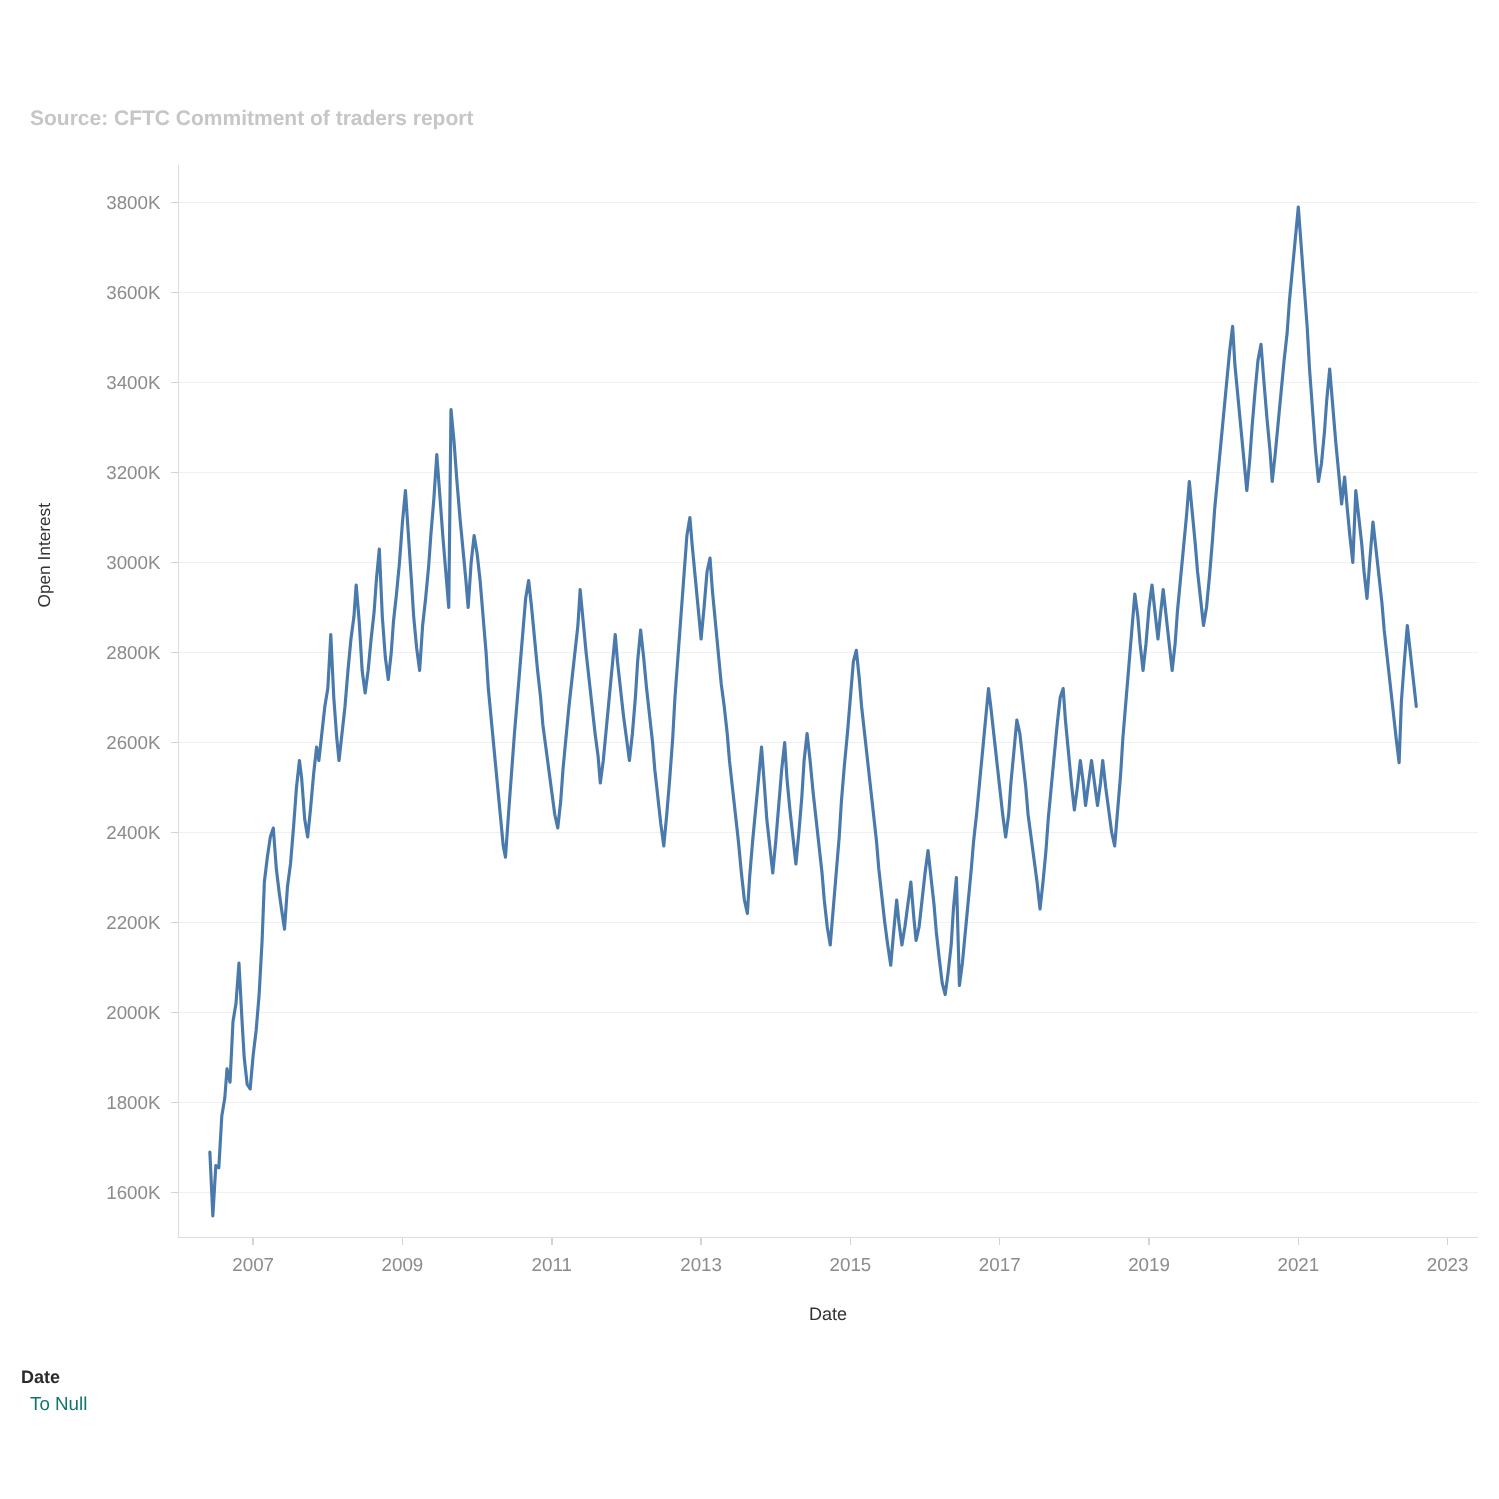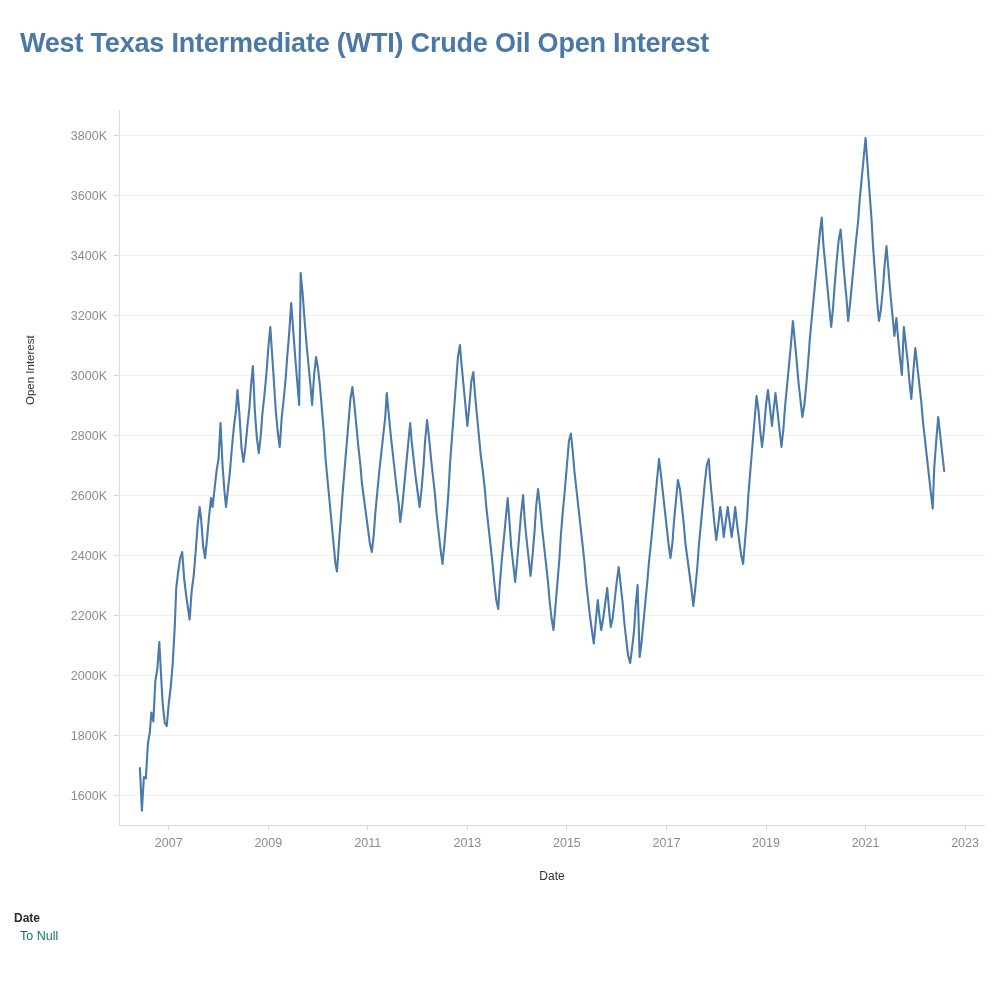--- a/index.html
+++ b/index.html
@@ -104,22 +104,22 @@
   .gridline { stroke: #f0f0f0; stroke-width: 1; shape-rendering: crispEdges; }
   .axis-line { stroke: #dcdcdc; stroke-width: 1; shape-rendering: crispEdges; }
   .tick-mark { stroke: #d4d4d4; stroke-width: 1; shape-rendering: crispEdges; }
   .series-path { fill: none; stroke-linejoin: round; stroke-linecap: round; }
 </style>
 </head>
 <body>
 
 <div class="viz-root">
 
-  <div class="chart-title">West Texas Intermediate (WTI) Crude Oil Open Interest</div>
-
+
+  <div class="chart-subtitle">Source: CFTC Commitment of traders report</div>
 
   <div class="plot-wrap">
     <svg class="plot-svg" width="999" height="999">
       <g id="grid-layer">
           <line x1="119" y1="795" x2="985" y2="795" class="gridline"></line>
           <line x1="119" y1="735" x2="985" y2="735" class="gridline"></line>
           <line x1="119" y1="675" x2="985" y2="675" class="gridline"></line>
           <line x1="119" y1="615" x2="985" y2="615" class="gridline"></line>
           <line x1="119" y1="555" x2="985" y2="555" class="gridline"></line>
           <line x1="119" y1="495" x2="985" y2="495" class="gridline"></line>

